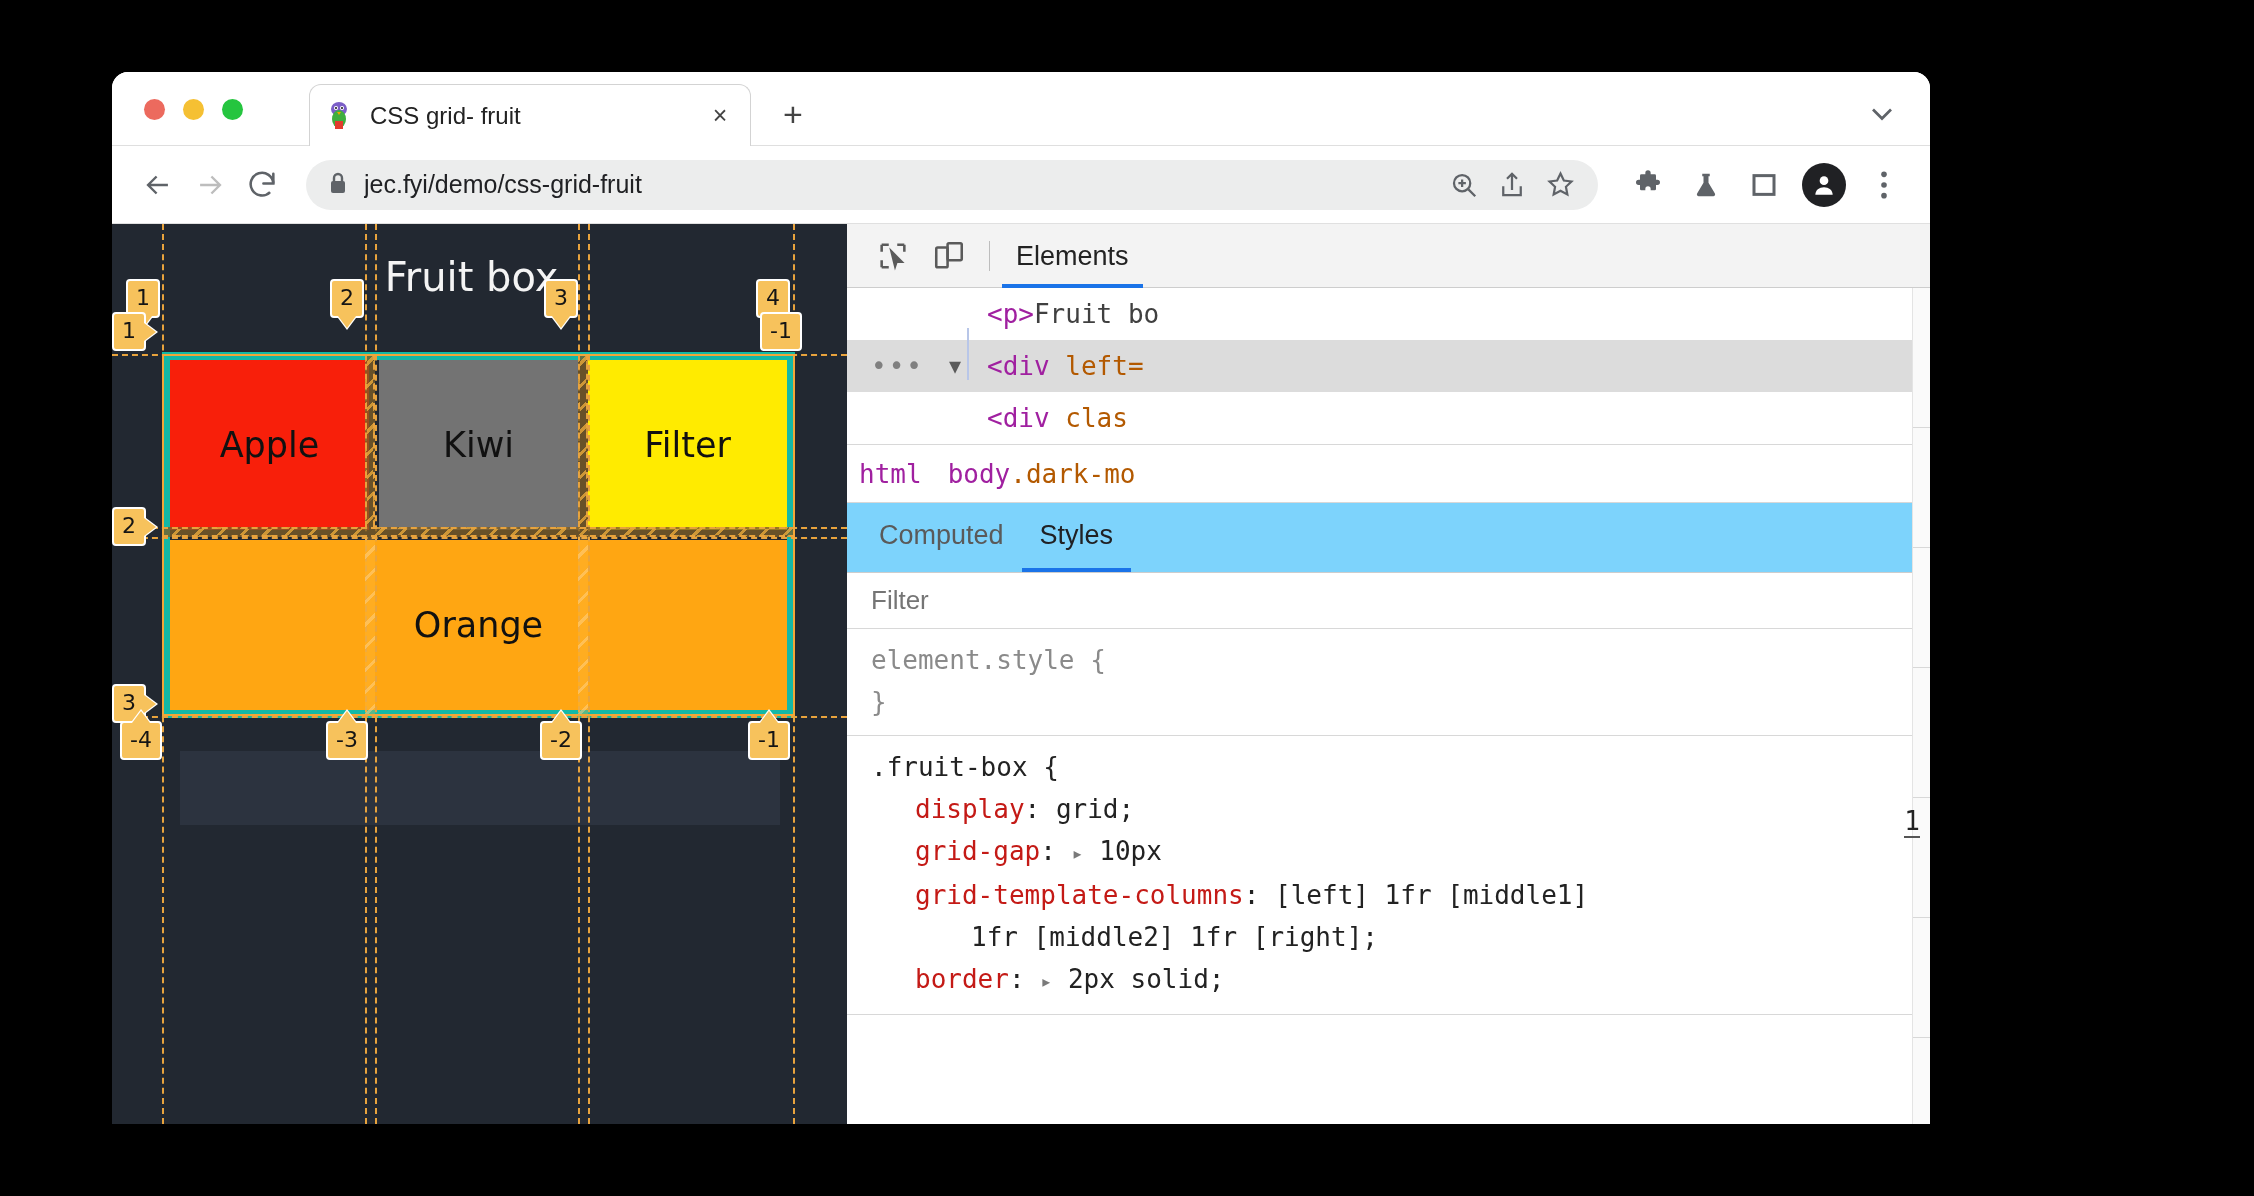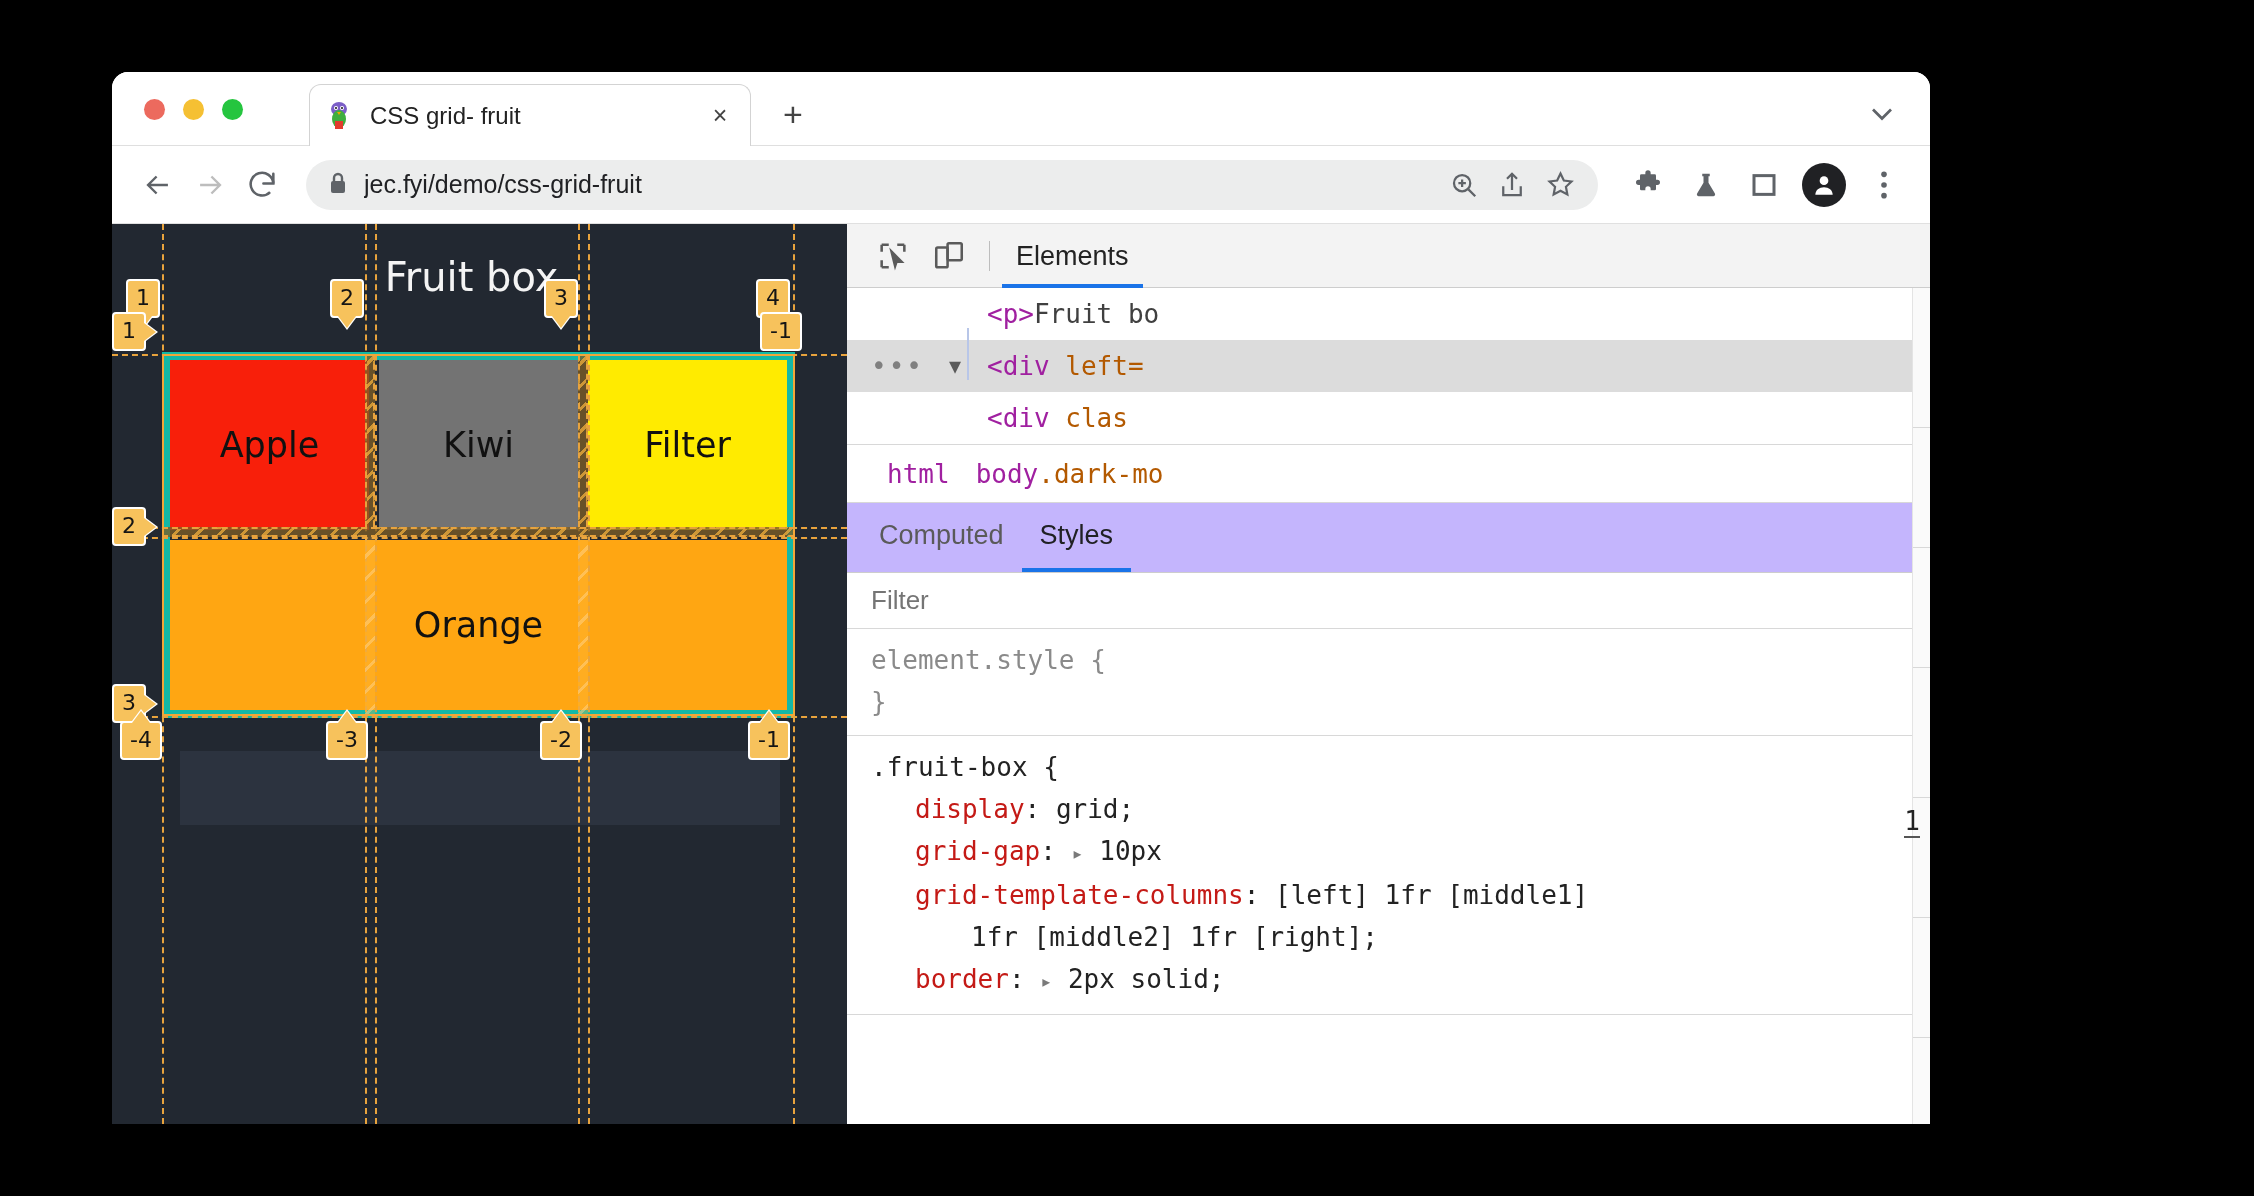--- a/index.html
+++ b/index.html
@@ -290,32 +290,32 @@
   .dom-row.indent2 { }
   #dom-guide {
     position: absolute; left: 120px; top: 104px;
     width: 2px; height: 52px; background: #b8c6e8;
   }
 
   
   #dt-breadcrumb {
     height: 58px; line-height: 58px;
     font-size: 26px;
-    padding-left: 40px;
+    padding-left: 12px;
     border-bottom: 1px solid #d8d8d8;
     white-space: nowrap;
     background: #fff;
   }
   .crumb { color: #a020a0; margin-right: 26px; }
   .crumb .cls { color: #b35900; }
 
   
   #dt-styles-tabs {
     height: 70px;
-    background: #c4b5fd;
+    background: #7dd3fc;
     border-bottom: 1px solid #cdcdcd;
     display: flex; align-items: flex-end;
     padding-left: 14px;
   }
   .st-tab {
     font-family: "Liberation Sans", sans-serif;
     font-size: 27px; color: #5a5a5a;
     padding: 0 18px; height: 68px; line-height: 62px;
     cursor: pointer;
   }

